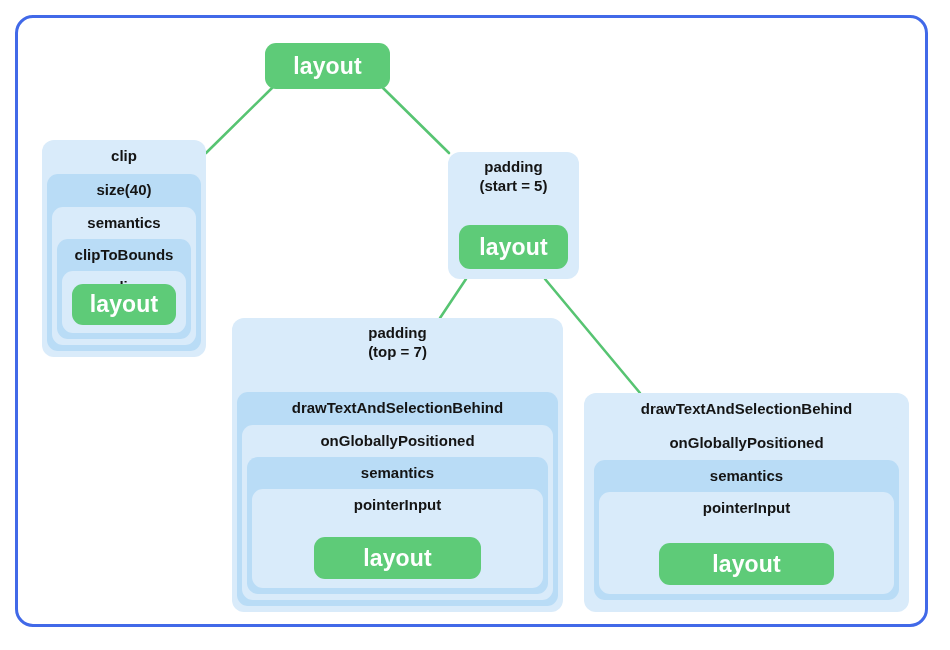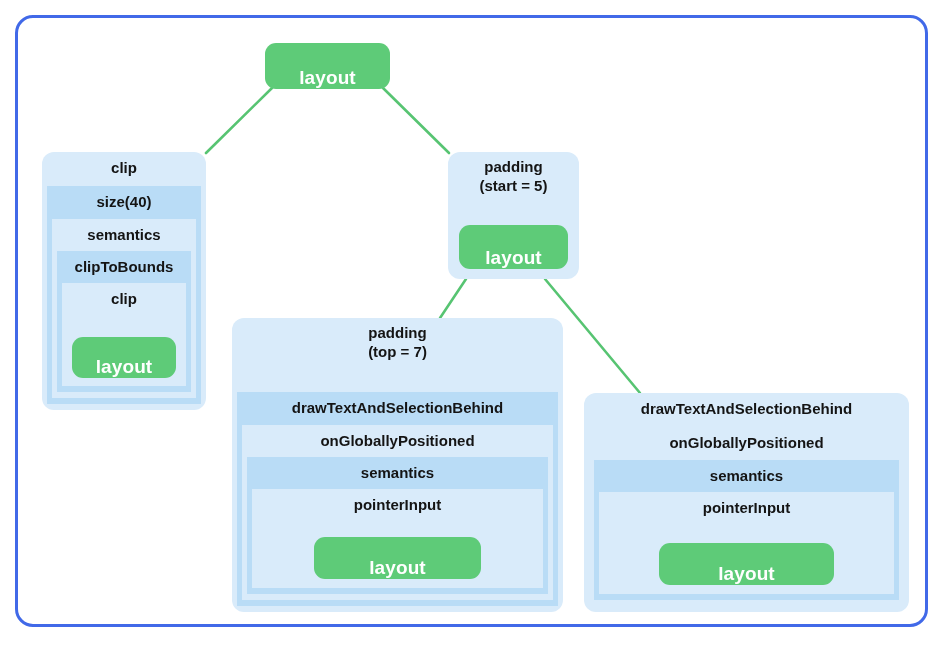--- a/index.html
+++ b/index.html
@@ -49,23 +49,23 @@
     position: absolute;
     box-sizing: border-box;
     border-radius: 10px;
     text-align: center;
   }
 
   .green {
     background: #5ecb78;
     color: #ffffff;
     font-weight: bold;
-    font-size: 19px;
+    font-size: 23px;
     display: flex;
-    align-items: flex-end;
+    align-items: center;
     justify-content: center;
     border-radius: 11px;
     letter-spacing: 0.1px;
   }
 
   
   .blue {
     background: #d9ebfa;
     color: #141414;
     box-sizing: border-box;
@@ -88,21 +88,21 @@
     padding-top: 6px;
     padding-bottom: 4px;
   }
 
   
   .stack-level {
     position: absolute;
     left: 5px;
     right: 5px;
     bottom: 6px;
-    border-radius: 0;
+    border-radius: 11px;
     box-sizing: border-box;
   }
 
   .inner-green {
     position: absolute;
     left: 12px;
     right: 12px;
     bottom: 9px;
     height: 42px;
   }
@@ -122,21 +122,21 @@
 
     <line x1="466" y1="279" x2="440" y2="318" stroke="#57c472" stroke-width="2.6" stroke-linecap="round"></line>
 
     <line x1="545" y1="279" x2="640" y2="393" stroke="#57c472" stroke-width="2.6" stroke-linecap="round"></line>
   </svg>
 
   <div class="node green" style="left:265px; top:43px; width:125px; height:46px;">
     <span>layout</span>
   </div>
 
-  <div class="node blue" style="left:42px; top:152px; width:164px; height:258px; border-radius:12px;">
+  <div class="node blue" style="left:42px; top:140px; width:164px; height:217px; border-radius:12px;">
     <span class="node-label">clip</span>
 
     <div class="stack-level blue alt" style="top:34px;">
       <span class="node-label">size(40)</span>
 
       <div class="stack-level blue" style="top:33px;">
         <span class="node-label">semantics</span>
 
         <div class="stack-level blue alt" style="top:32px;">
           <span class="node-label">clipToBounds</span>

